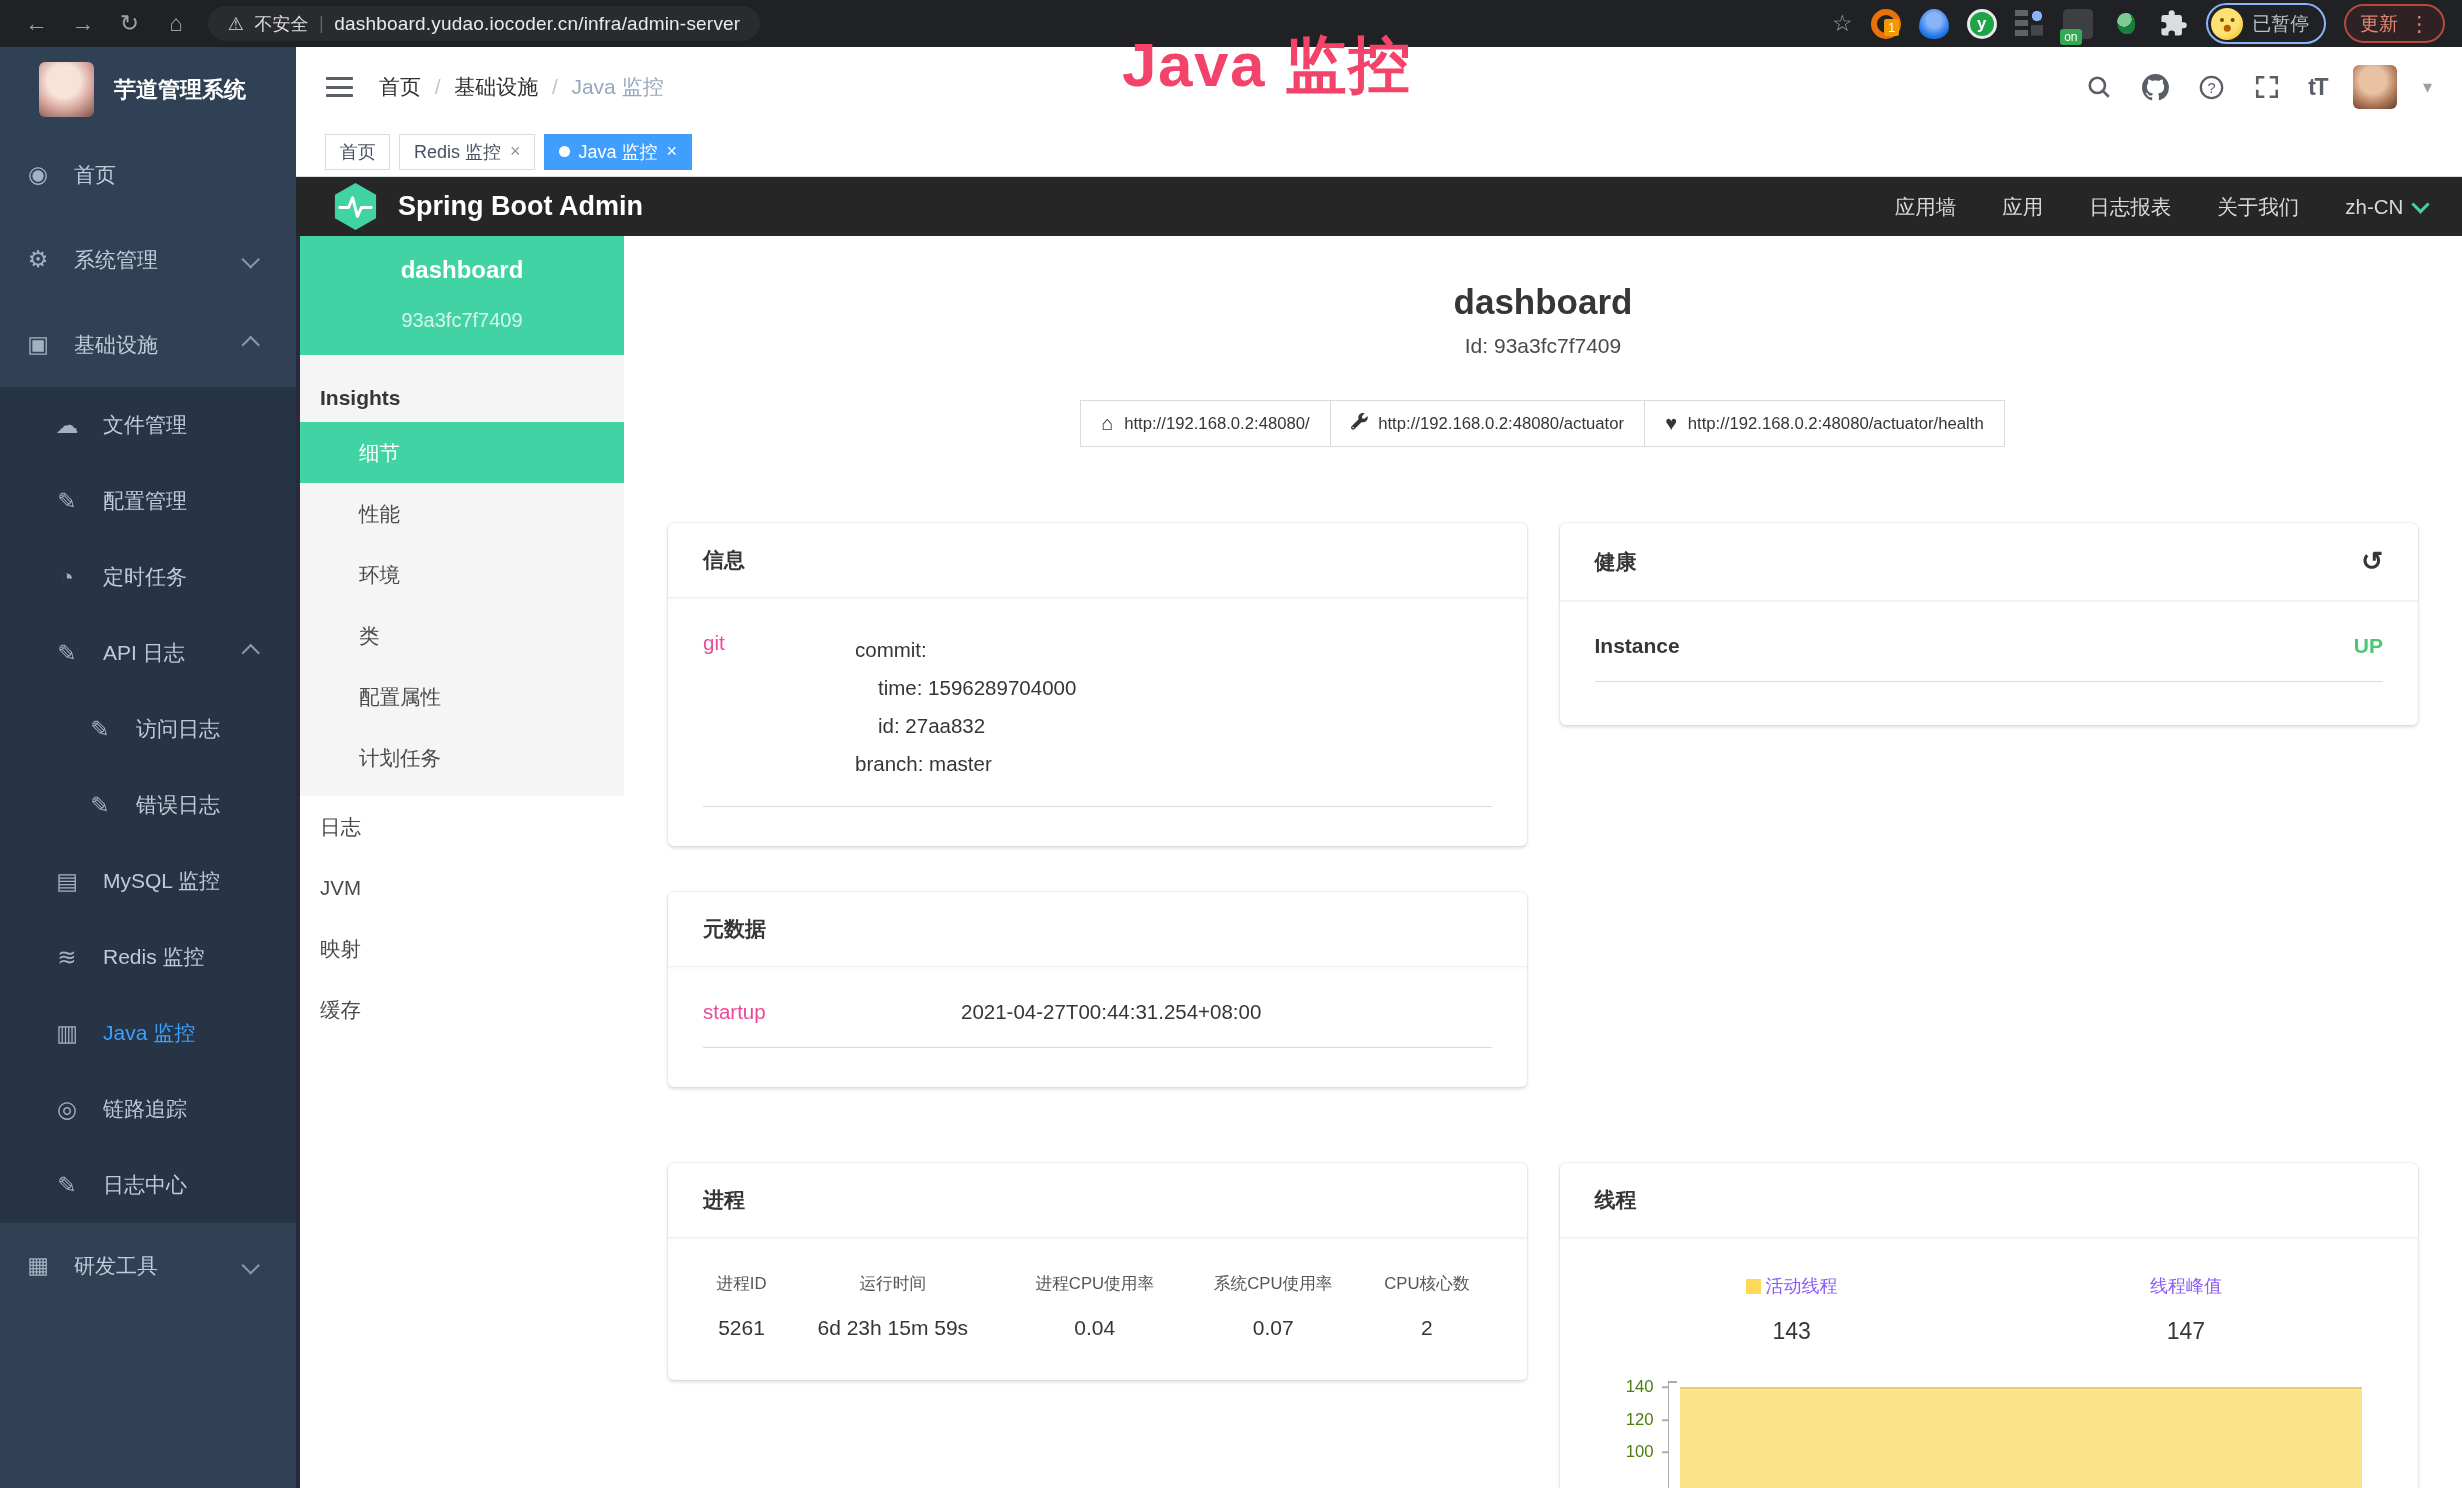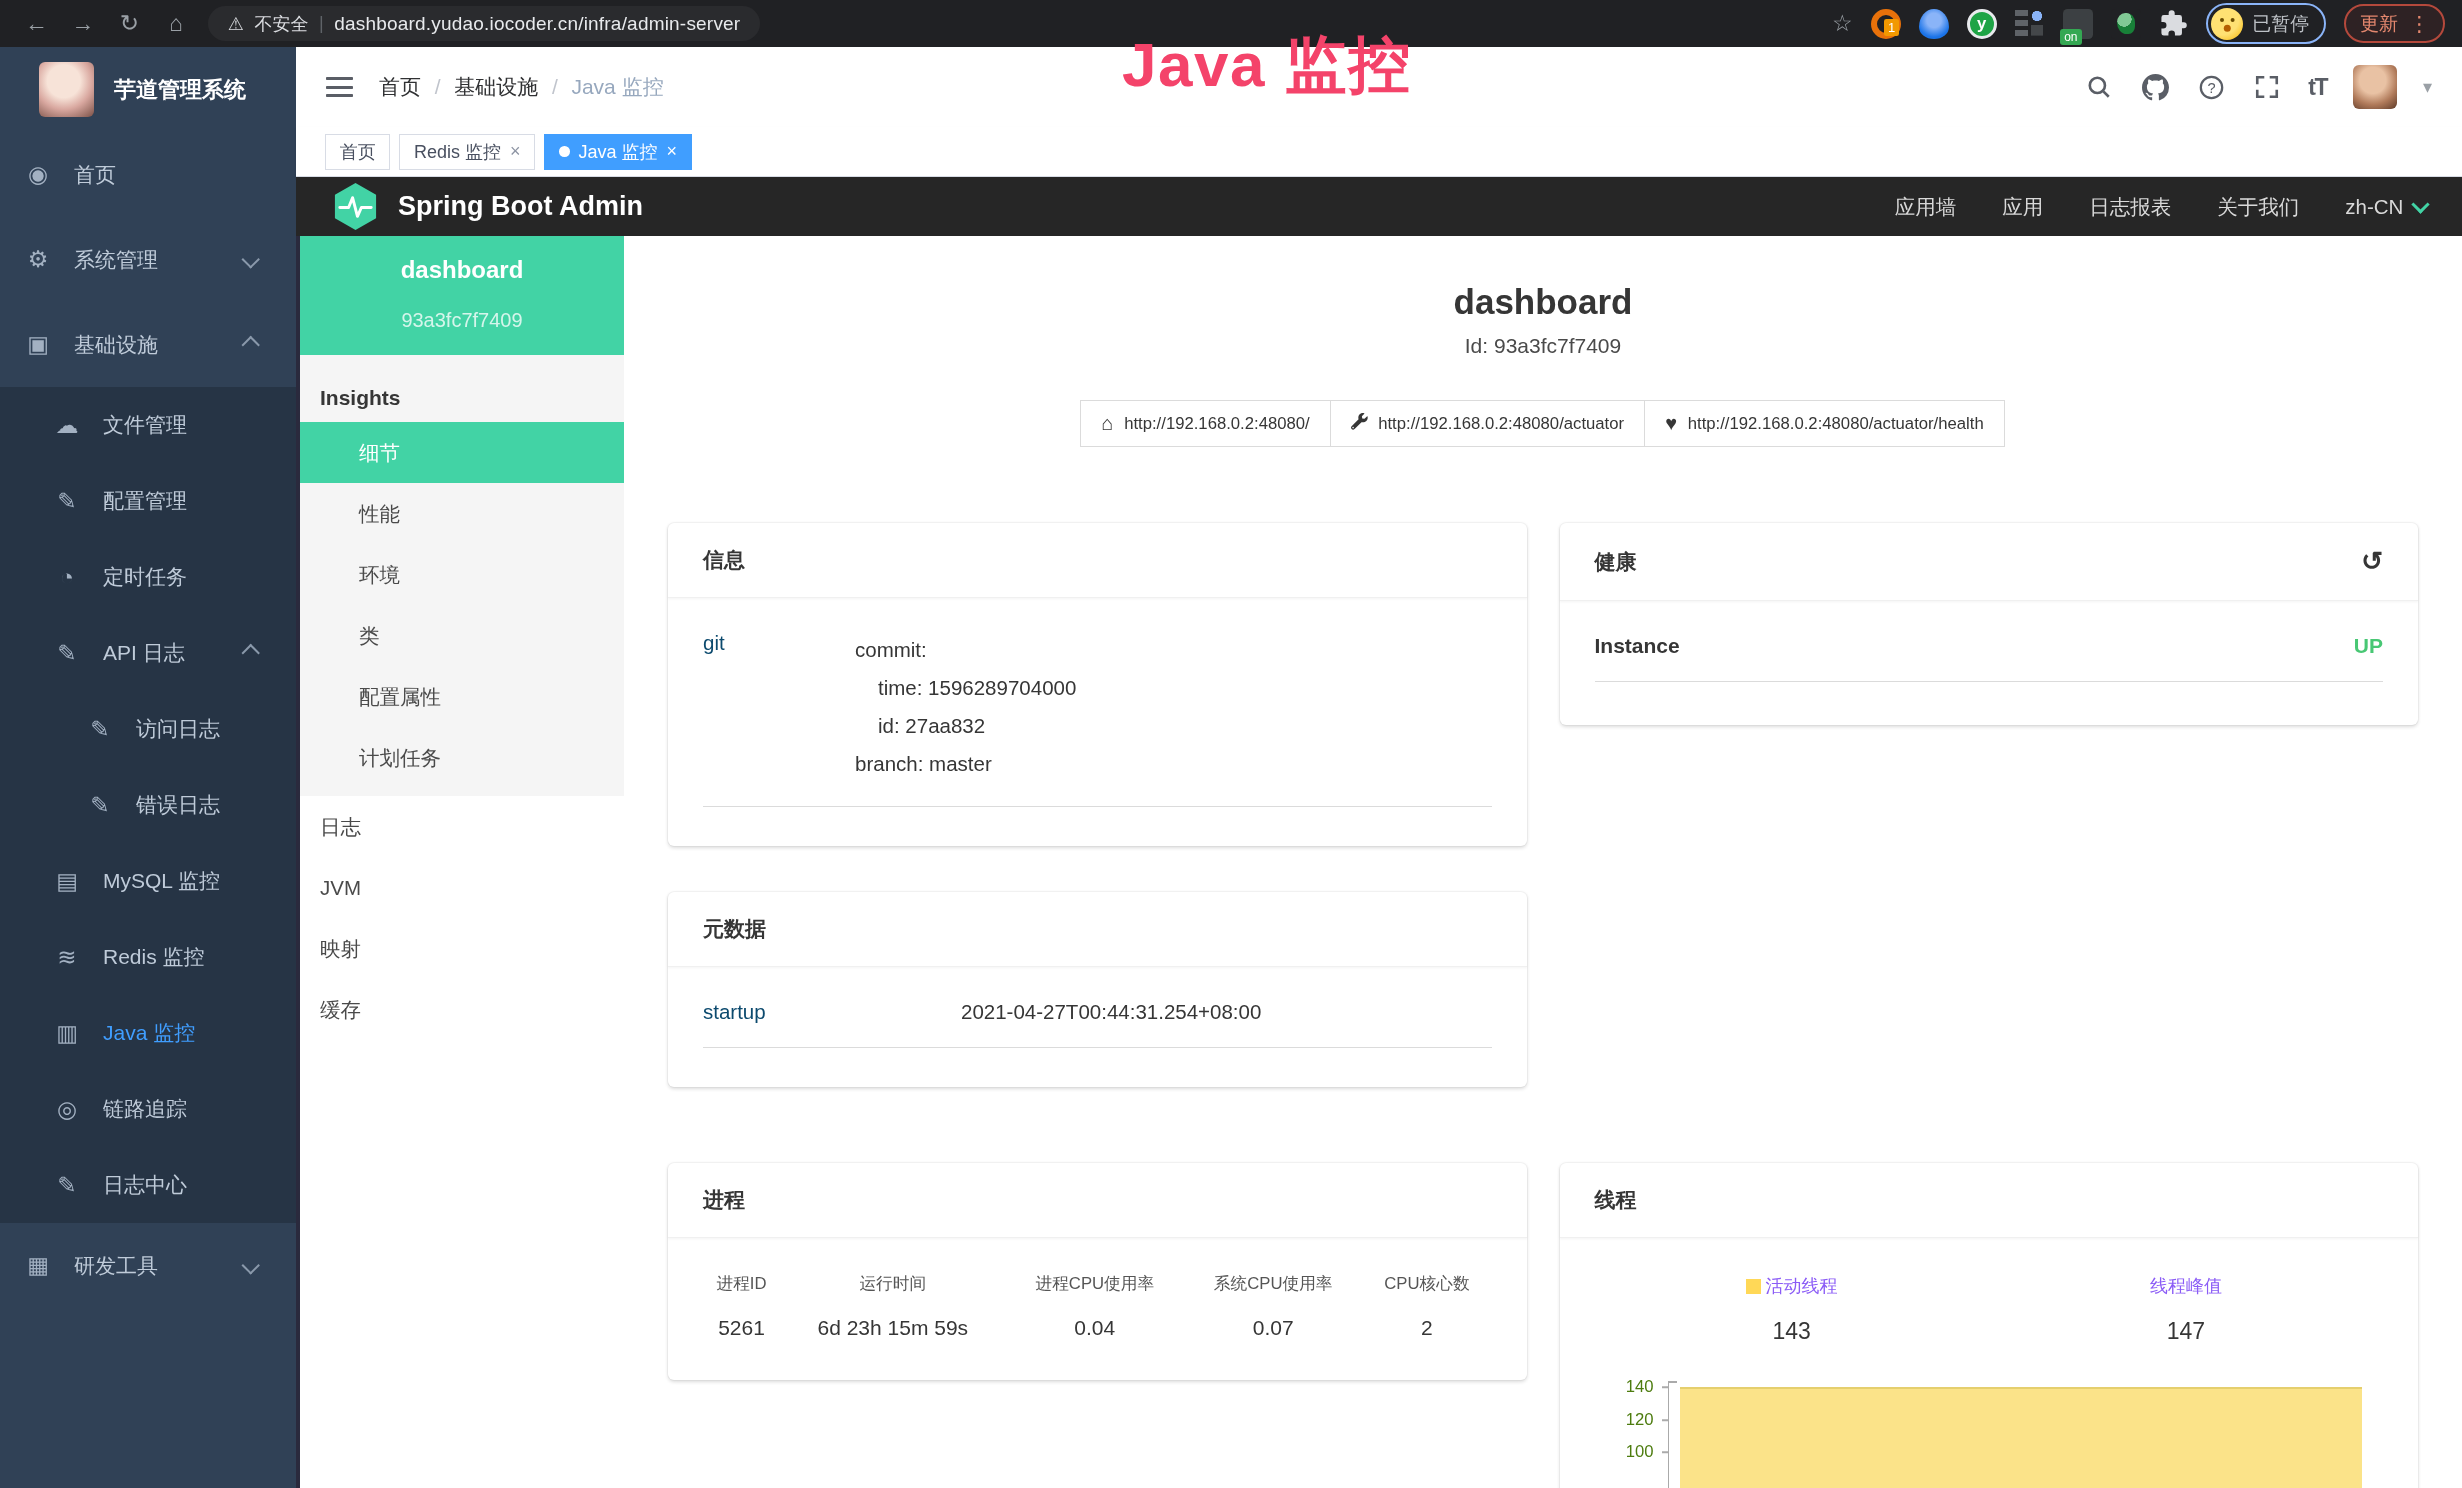--- a/index.html
+++ b/index.html
@@ -110,21 +110,21 @@
   .url-btn{border:0.8px solid #dbdbdb;background:#fff;height:47px;display:flex;align-items:center;gap:10.6px;padding:0 20px;font-size:16.7px;color:#363636;margin-left:-0.8px;box-sizing:border-box;}
   .url-glyph{font-size:20px;color:#363636;}
 
   .grid{display:grid;grid-template-columns:1fr 1fr;column-gap:33px;row-gap:46px;margin-top:76px;align-items:start;}
   .card{background:#fff;border-radius:6px;box-shadow:0 1.5px 3.8px rgba(10,10,10,.14),0 0 0 0.8px rgba(10,10,10,.04);}
   .card-head{padding:23px 35px;font-size:21px;font-weight:bold;color:#363636;border-bottom:1.5px solid #f0f0f0;display:flex;align-items:center;justify-content:space-between;box-shadow:0 2.3px 2.3px rgba(0,0,0,.04);}
   .card-body{padding:33px 35px 39px;}
   .hist{font-size:26px;color:#363636;font-weight:bold;}
 
   .kv{display:flex;padding-bottom:23px;border-bottom:0.8px solid #dbdbdb;}
-  .kv-label{width:152px;flex:0 0 152px;font-size:20.5px;color:#0c4a6e;}
+  .kv-label{width:152px;flex:0 0 152px;font-size:20.5px;color:#ec4899;}
   .kv-label.wide{width:258px;flex:0 0 258px;}
   .kv-lines{font-size:20.5px;color:#363636;line-height:38px;}
   .kv-lines .ind{padding-left:23px;}
   .kv-value{font-size:20.5px;color:#363636;}
 
   .health-row{display:flex;justify-content:space-between;align-items:center;padding-bottom:23px;border-bottom:0.8px solid #dbdbdb;margin-bottom:4px;}
   .health-name{font-size:21px;font-weight:600;color:#363636;}
   .up{font-size:21px;font-weight:bold;color:#48c774;}
 
   table.ptable{width:100%;border-collapse:collapse;}

